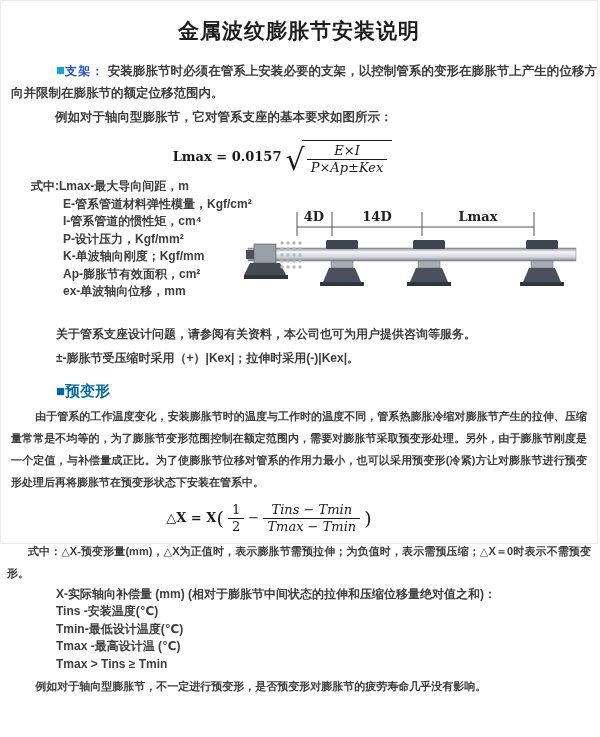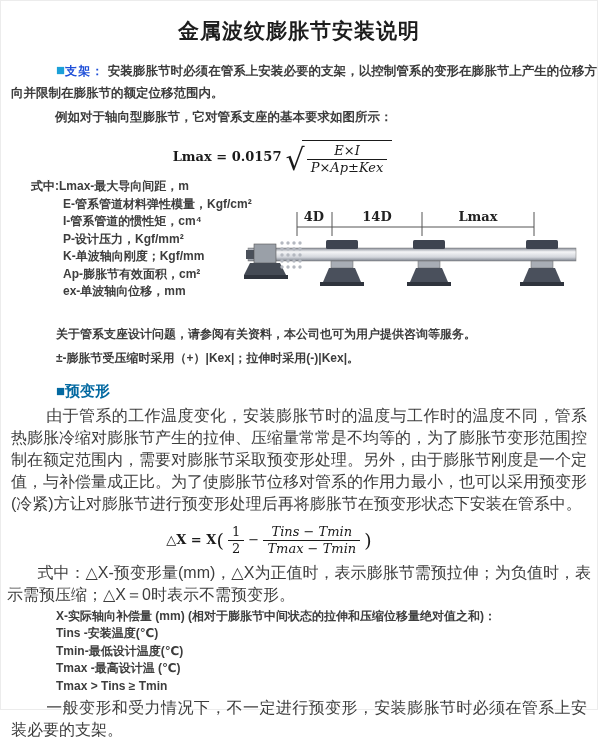--- a/index.html
+++ b/index.html
@@ -1,32 +1,32 @@
 <!DOCTYPE html>
 <html lang="zh"><head>
 <meta charset="utf-8">
 <style>
   html,body{margin:0;padding:0;background:#ffffff;}
   body{width:600px;height:737px;overflow:hidden;position:relative;
        font-family:"Liberation Sans","DejaVu Sans",sans-serif;color:#3d3d3d;}
-  .page{width:598px;height:710px;border:1px solid #ececec;box-sizing:border-box;background:#fff;}
+  .page{width:598px;height:544px;border:1px solid #ececec;box-sizing:border-box;background:#fff;}
 
   
   .doc-title{text-align:center;font-size:21px;font-weight:bold;color:#1d1d1d;
              letter-spacing:1px;margin:16px 0 14px 0;}
   .sec-head{margin:0 0 0 10px;text-indent:45px;font-size:12.5px;font-weight:bold;
             line-height:22px;text-align:justify;}
   .sec-head .marker{color:#1ba0d8;font-size:15px;}
   .sec-head .blue{color:#1d4ed8;font-size:12px;letter-spacing:1px;}
   .h2-line{margin:14px 0 4px 55px;font-size:15px;font-weight:bold;color:#0369a1;}
   .h2-line .marker{font-size:15px;}
   .h3-blue{font-size:16px;font-weight:bold;color:#2aa6d8;letter-spacing:1px;}
 
   
-  .para{margin:0 10px;font-size:16px;font-weight:normal;line-height:22px;
+  .para{margin:0 10px;font-size:11px;font-weight:bold;line-height:22px;
         text-align:justify;text-indent:2.2em;}
   .indent-line{margin:2px 0 0 28px;font-size:12.5px;font-weight:bold;line-height:22px;text-indent:26px;}
 
   
   .vars{margin:4px 0 0 30px;font-size:12px;font-weight:bold;line-height:17.5px;list-style:none;padding:0;}
   .vars li{margin:0;}
   .vars li.sub{padding-left:32px;}
   .notes{margin:4px 0 0 55px;font-size:12px;font-weight:bold;line-height:20px;}
   .legend{margin:2px 0 0 55px;font-size:12px;font-weight:bold;line-height:17.5px;list-style:none;padding:0;}
   .legend li{margin:0;}
@@ -185,15 +185,15 @@
   <p class="para" style="margin:0 6px;text-indent:1.9em;">式中：△X-预变形量(mm)，△X为正值时，表示膨胀节需预拉伸；为负值时，表示需预压缩；△X＝0时表示不需预变形。</p>
 
   <ul class="legend">
     <li>X-实际轴向补偿量 (mm) (相对于膨胀节中间状态的拉伸和压缩位移量绝对值之和)：</li>
     <li>Tins -安装温度(℃)</li>
     <li>Tmin-最低设计温度(℃)</li>
     <li>Tmax -最高设计温 (℃)</li>
     <li>Tmax &gt; Tins ≥ Tmin</li>
   </ul>
 
-  <p class="para" style="margin:2px 10px 0;">一般变形和受力情况下，不一定进行预变形，安装膨胀节时必须在管系上安装必要的支架。</p>
+  <p class="para" style="margin:2px 10px 0;">例如对于轴向型膨胀节，不一定进行预变形，是否预变形对膨胀节的疲劳寿命几乎没有影响。</p>
 
 </div>
 
 </body></html>

